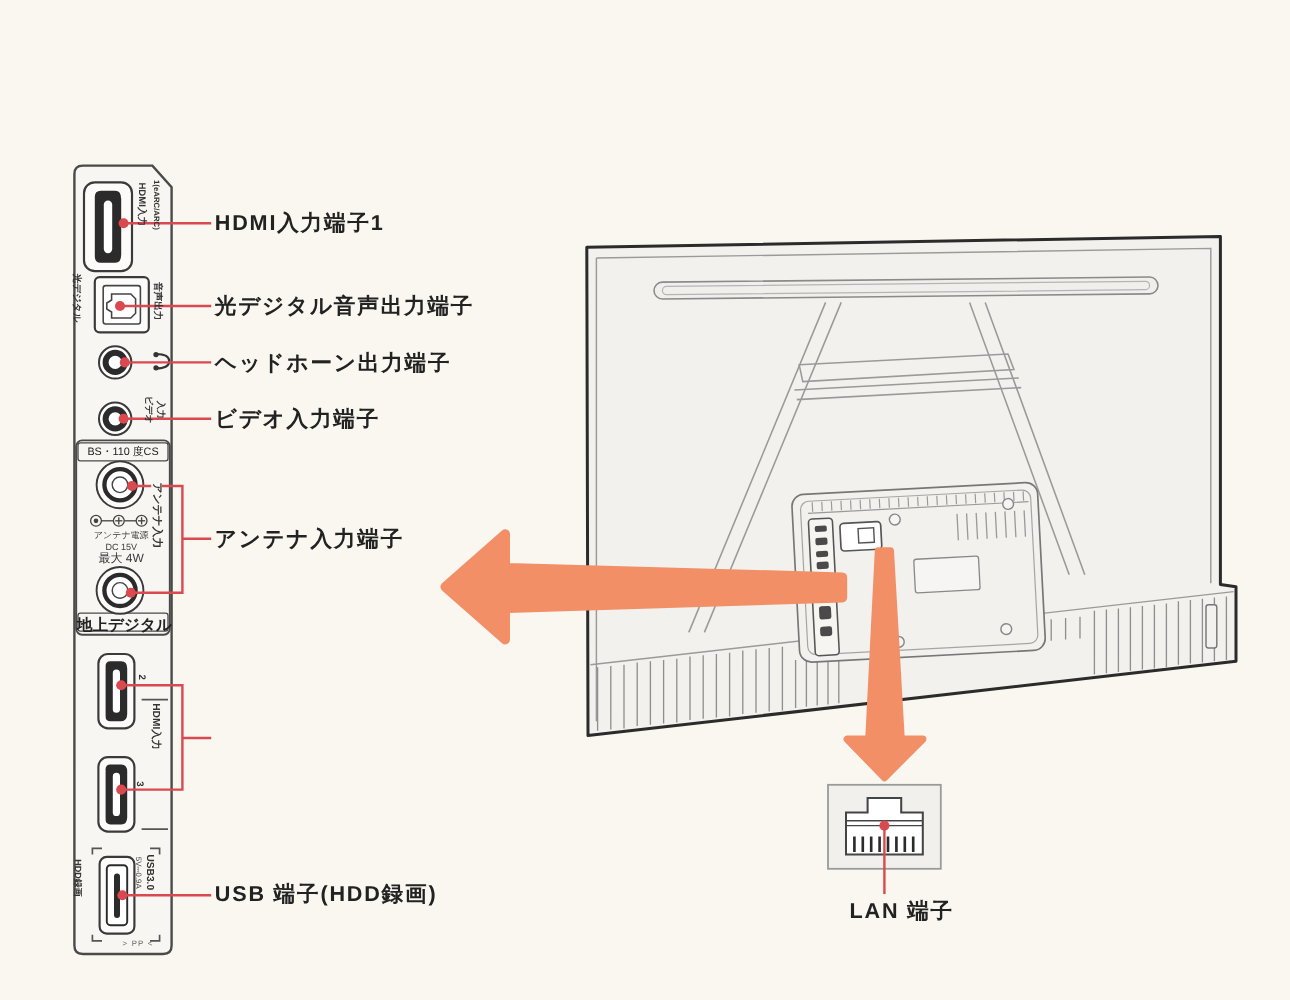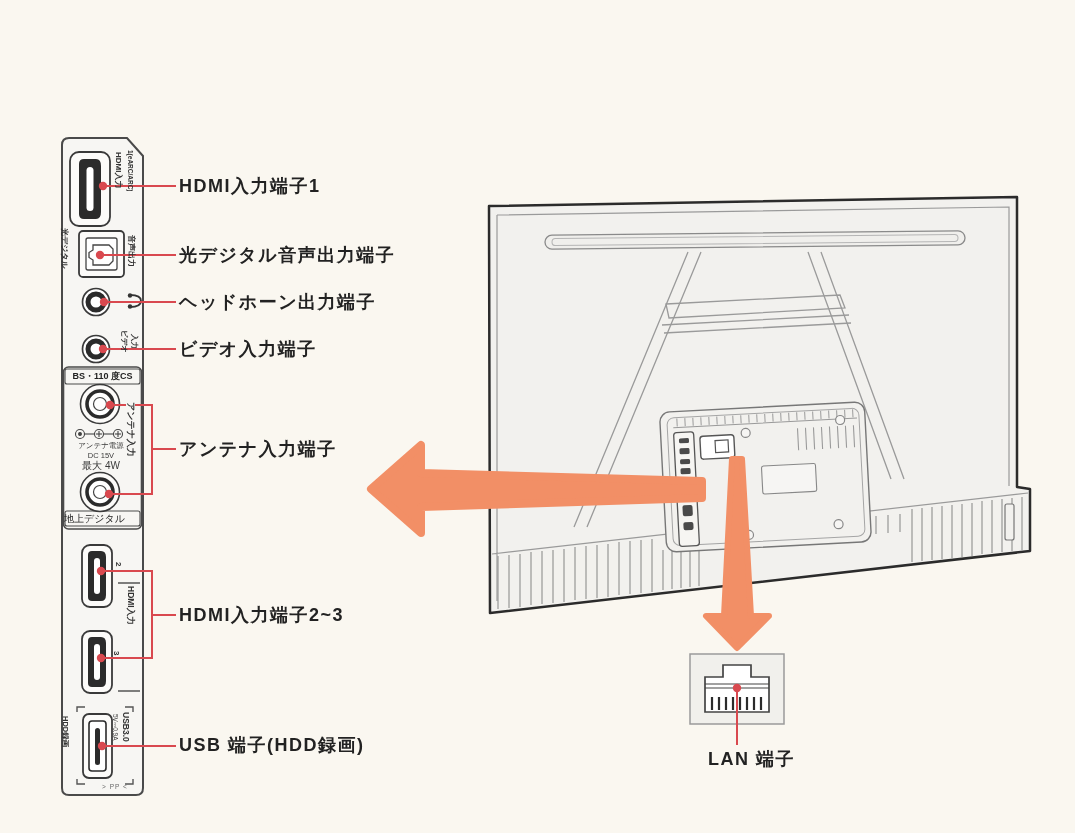--- a/index.html
+++ b/index.html
@@ -190,36 +190,35 @@
     <circle cx="102" cy="746" r="4.2"></circle>
     <circle cx="737" cy="688" r="4.2"></circle>
   </g>
 </svg>
 
 <div class="callout" style="left:179px;top:174px">HDMI入力端子1</div>
 <div class="callout" style="left:179px;top:290px">ヘッドホーン出力端子</div>
 <div class="callout" style="left:179px;top:243px">光デジタル音声出力端子</div>
 <div class="callout" style="left:179px;top:337px">ビデオ入力端子</div>
 <div class="callout" style="left:179px;top:437px">アンテナ入力端子</div>
-<div class="callout" style="left:179px;top:603px">HDMI入力端子2~3</div>
 <div class="callout" style="left:179px;top:733px">USB 端子(HDD録画)</div>
 <div class="callout" style="left:708px;top:747px">LAN 端子</div>
 
 <div class="vtext" style="left:114px;top:152px;font-size:8px">HDMI入力</div>
 <div class="vtext" style="left:126px;top:150px;font-size:6.5px">1(eARC/ARC)</div>
 <div class="vtext" style="left:60px;top:228px;font-size:8px">光デジタル</div>
 <div class="vtext" style="left:127px;top:235px;font-size:8px">音声出力</div>
 <div class="vtext" style="left:120px;top:330px;font-size:7.5px">ビデオ</div>
 <div class="vtext" style="left:130px;top:334px;font-size:7.5px">入力</div>
-<div class="ctext" style="left:64px;top:372px;width:77px;font-size:9px;font-weight:700">BS・110 度CS</div>
+<div class="ctext" style="left:64px;top:372px;width:77px;font-size:9px;font-weight:400">BS・110 度CS</div>
 <div class="ctext" style="left:63px;top:442px;width:76px;font-size:7.5px;color:#3a3a3a">アンテナ電源</div>
 <div class="ctext" style="left:63px;top:452px;width:76px;font-size:7.5px;color:#3a3a3a">DC 15V</div>
 <div class="ctext" style="left:63px;top:461px;width:76px;font-size:10px;color:#3a3a3a">最大 4W</div>
 <div class="vtext" style="left:126px;top:400px;font-size:9px;background:#F7F6F3;padding:2px 0">アンテナ入力</div>
-<div class="ctext" style="left:64px;top:514px;width:60px;font-size:10px;font-weight:400">地上デジタル</div>
+<div class="ctext" style="left:64px;top:514px;width:60px;font-size:13px;font-weight:700">地上デジタル</div>
 <div class="vtext" style="left:114px;top:562px;font-size:8px">2</div>
 <div class="vtext" style="left:126px;top:586px;font-size:8.5px">HDMI入力</div>
 <div class="vtext" style="left:112px;top:651px;font-size:8px">3</div>
 <div class="vtext" style="left:61px;top:716px;font-size:7.5px">HDD録画</div>
 <div class="vtext" style="left:111px;top:714px;font-size:6.5px;color:#444;font-weight:400">5V⎓0.9A</div>
 <div class="vtext" style="left:121px;top:712px;font-size:8.5px">USB3.0</div>
 <div class="ctext" style="left:95px;top:784px;width:40px;font-size:6.5px;color:#666;letter-spacing:1px">&gt; PP &lt;</div>
 
 </div>
 

